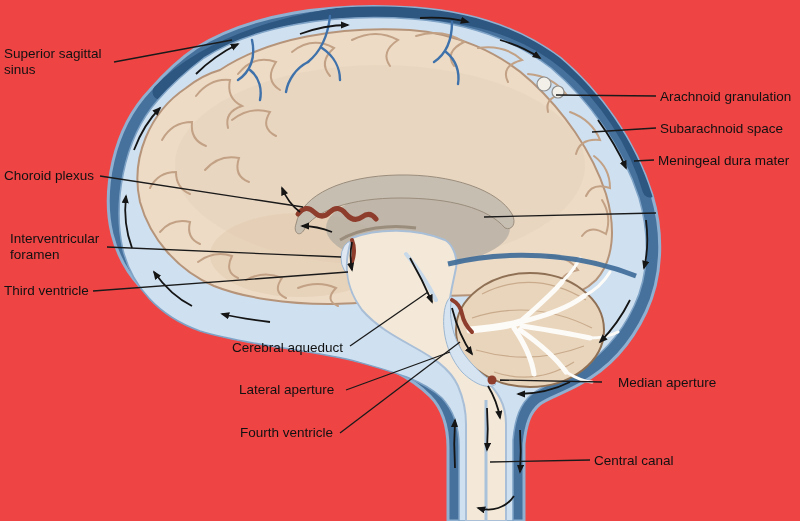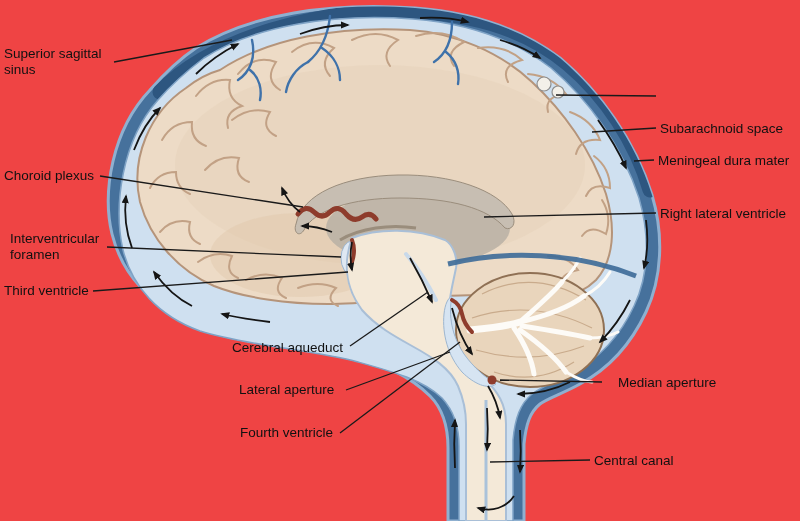--- a/index.html
+++ b/index.html
@@ -190,19 +190,19 @@
 
   <div class="lbl" style="left:4px;  top:46px;">Superior sagittal
 sinus</div>
   <div class="lbl" style="left:4px;  top:168px;">Choroid plexus</div>
   <div class="lbl" style="left:10px;  top:231px;">Interventricular
 foramen</div>
   <div class="lbl" style="left:4px;  top:283px;">Third ventricle</div>
   <div class="lbl" style="left:232px;top:340px;">Cerebral aqueduct</div>
   <div class="lbl" style="left:239px;top:382px;">Lateral aperture</div>
   <div class="lbl" style="left:240px;top:425px;">Fourth ventricle</div>
+  <div class="lbl" style="left:660px;top:89px;">Arachnoid granulation</div>
   <div class="lbl" style="left:658px;top:153px;">Meningeal dura mater</div>
   <div class="lbl" style="left:660px;top:121px;">Subarachnoid space</div>
-  <div class="lbl" style="left:660px;top:206px;">Right lateral ventricle</div>
   <div class="lbl" style="left:606px;top:375px;margin-left:12px;">Median aperture</div>
   <div class="lbl" style="left:594px;top:453px;">Central canal</div>
 
 </div>
 
 </body></html>

